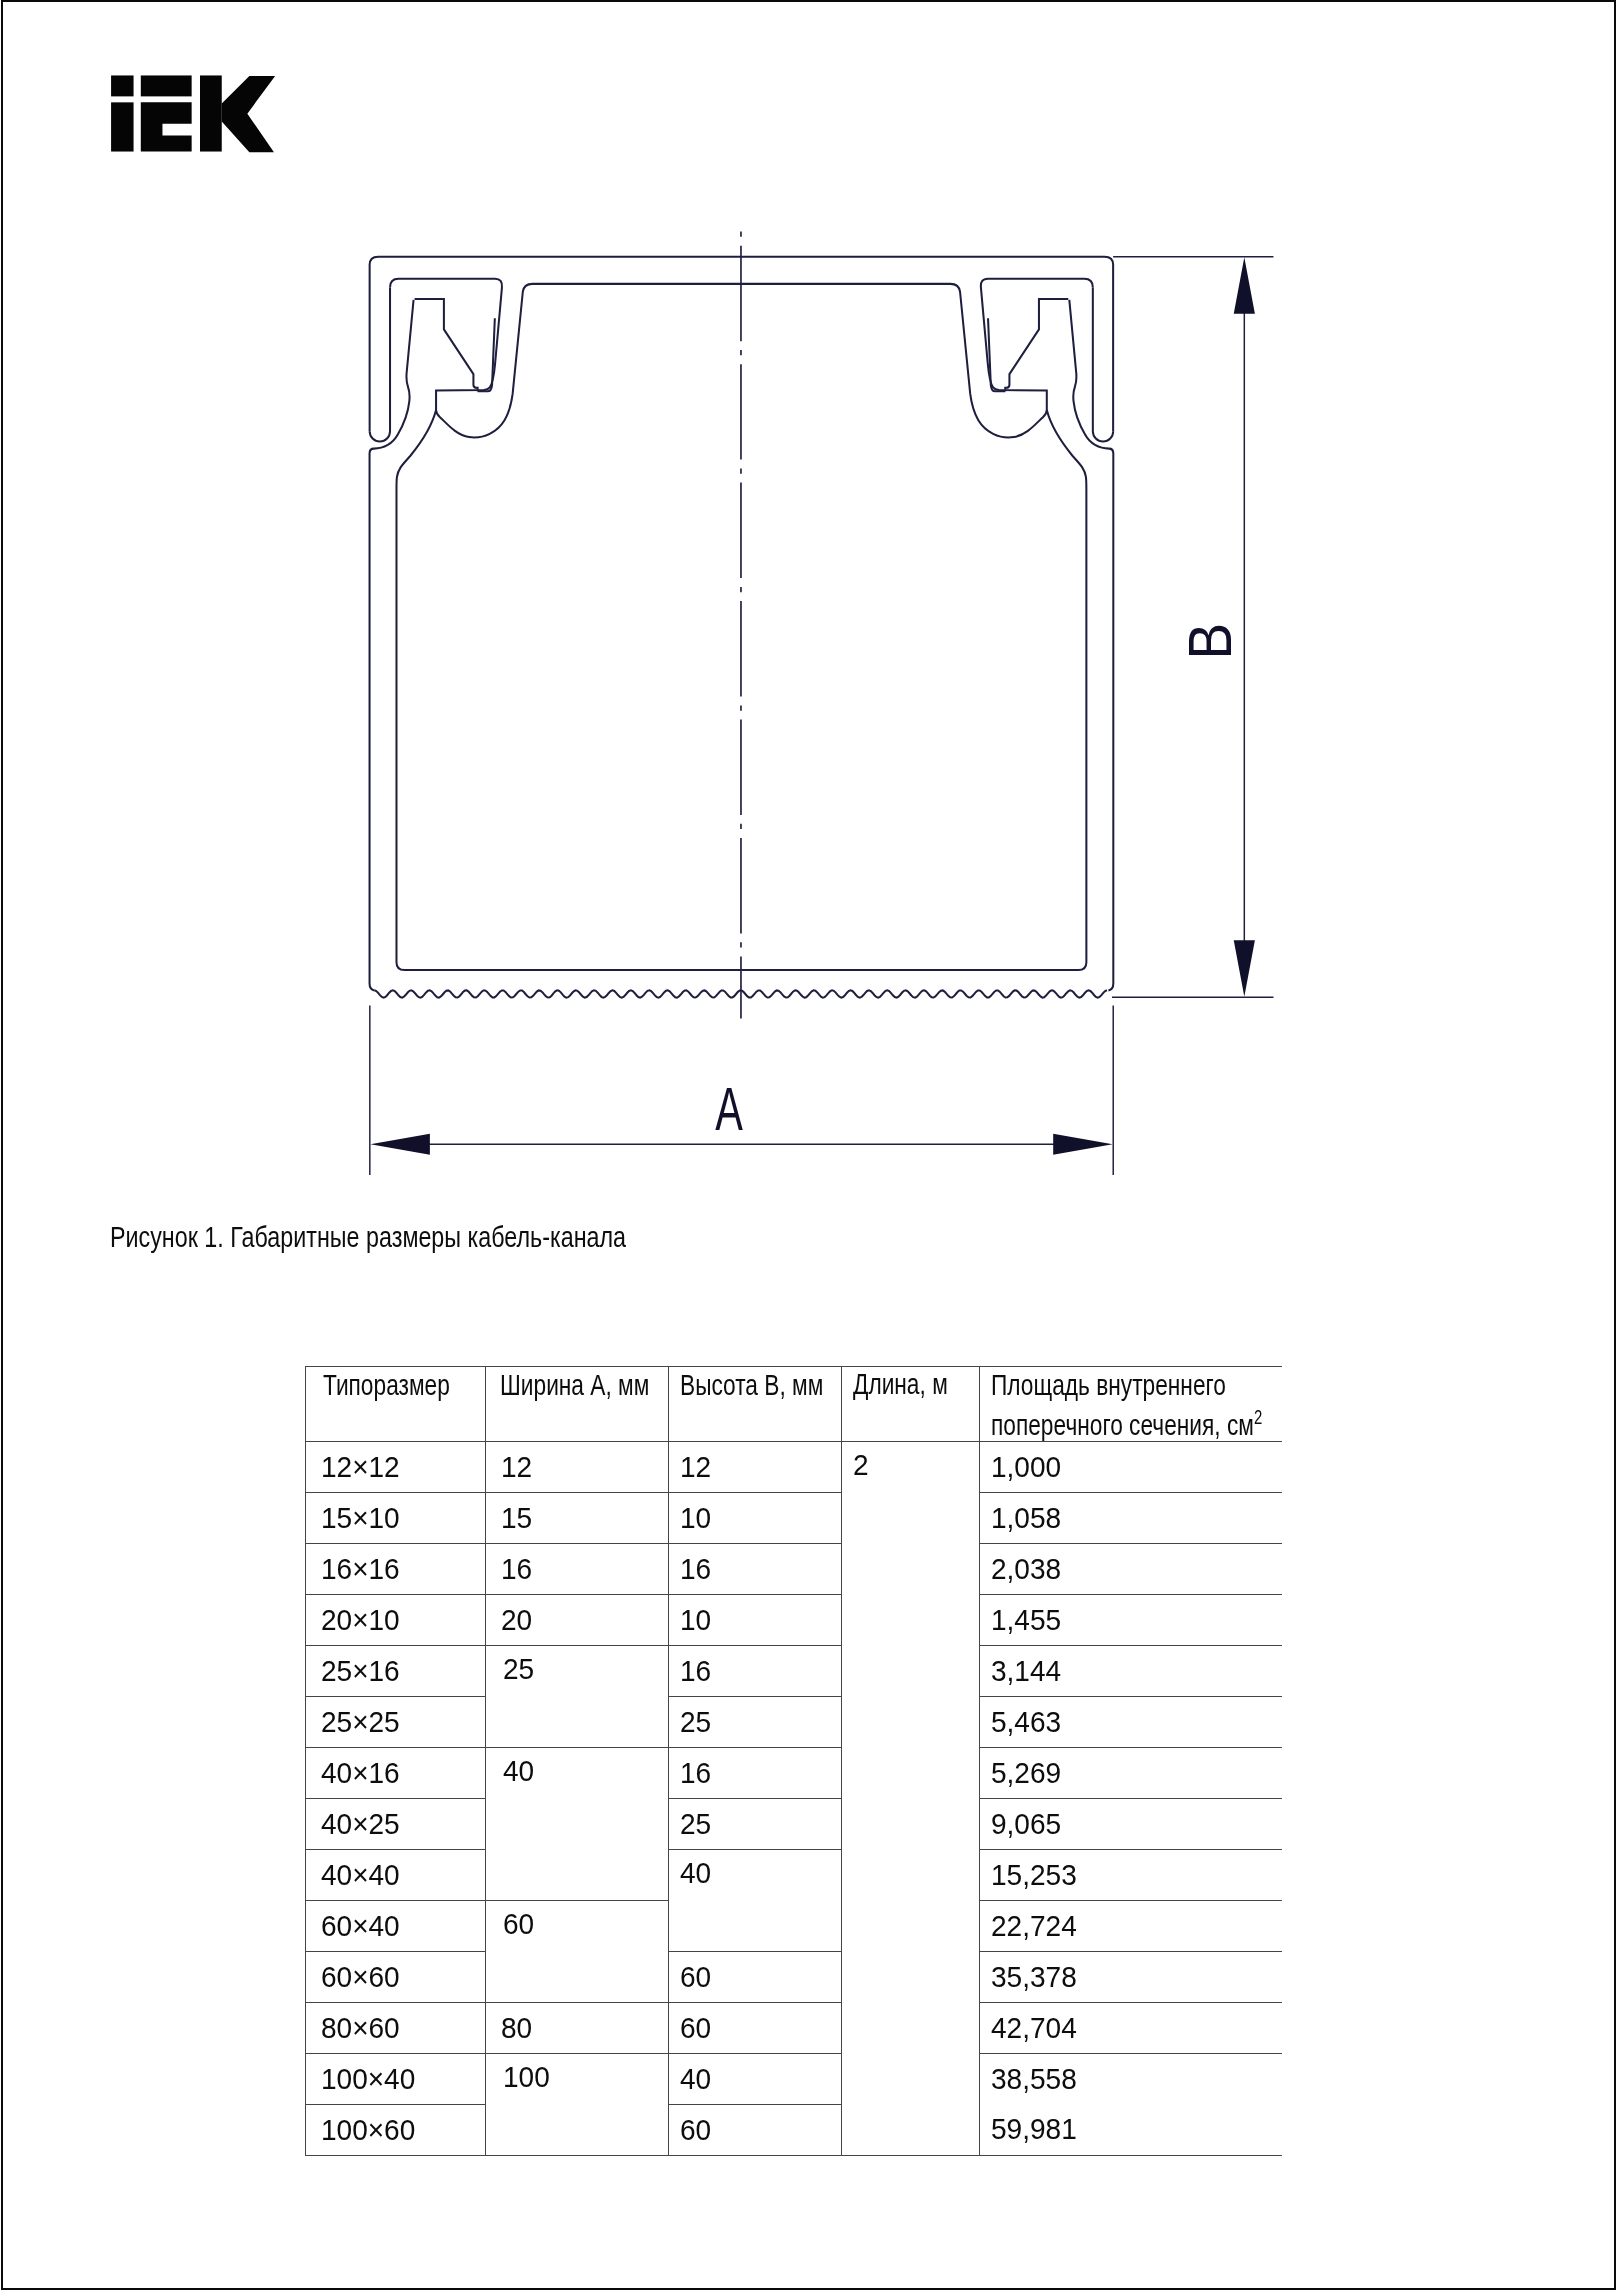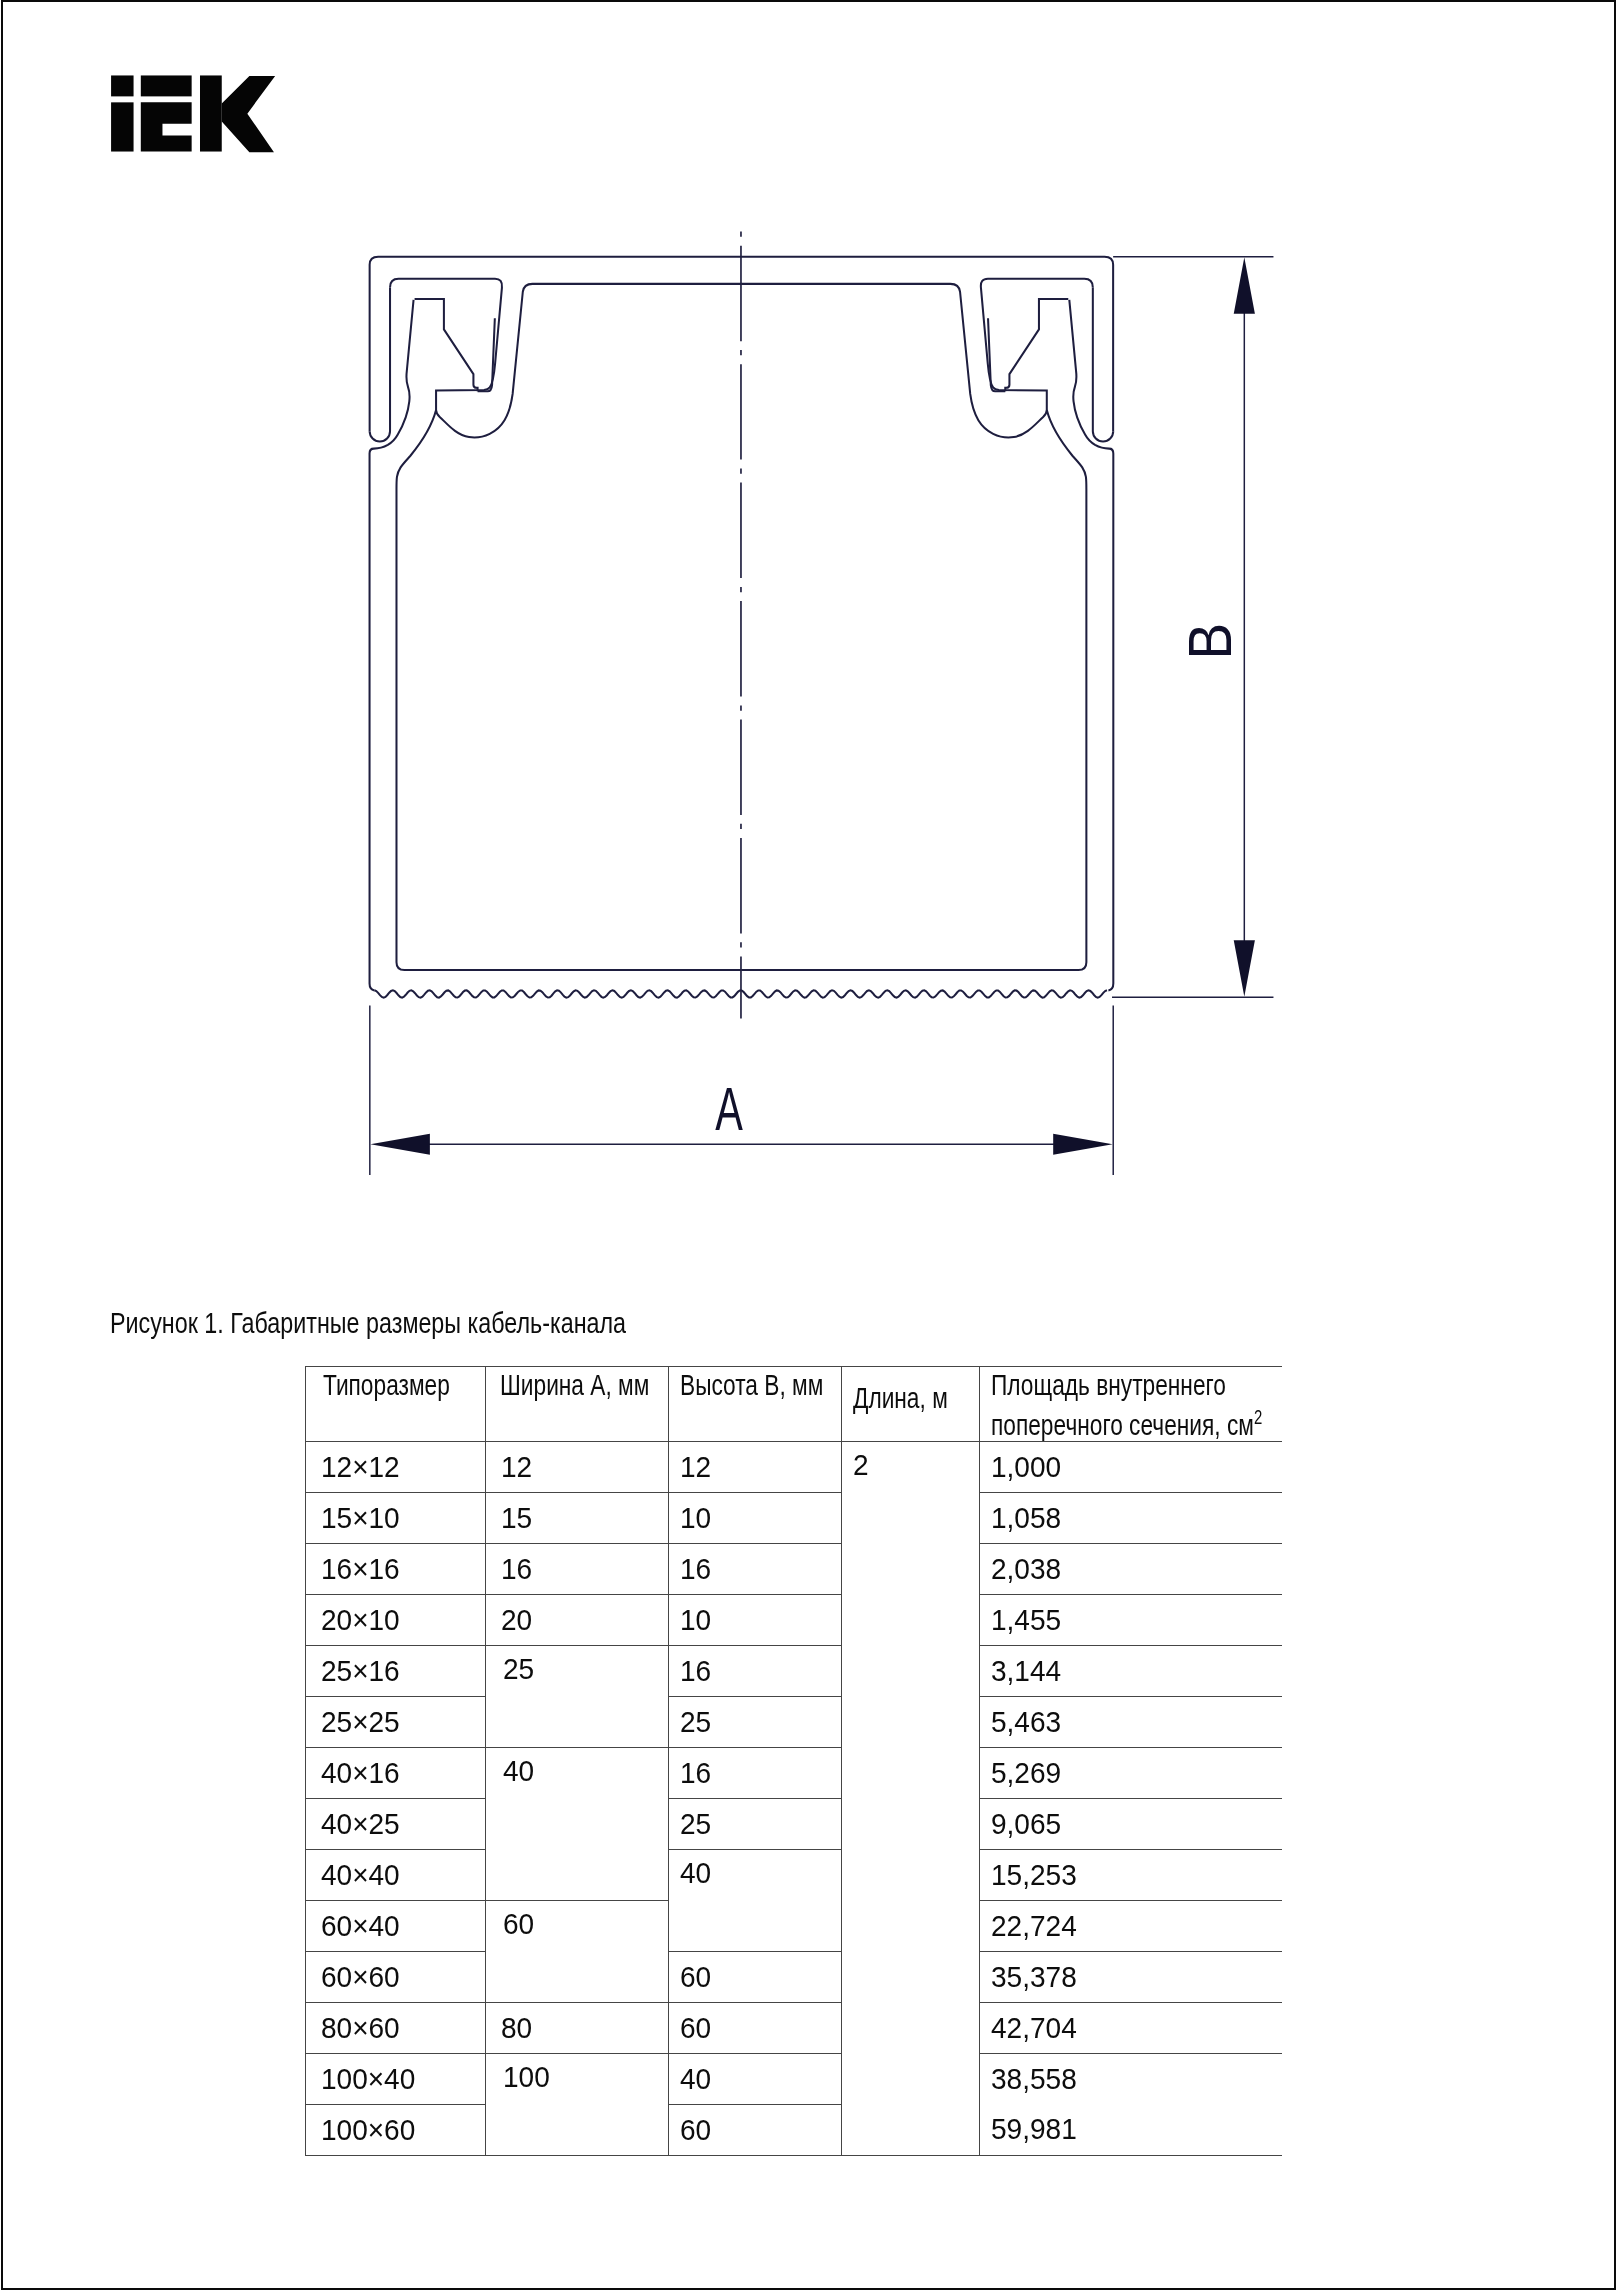--- a/index.html
+++ b/index.html
@@ -76,38 +76,38 @@
     <path d="M464,1240.3 L1142,1240.3"></path>
   </g>
   <g fill="#10102a" stroke="none">
     <path d="M401.1,1240.3 L465.6,1228.9 L465.6,1251.7 Z"></path>
     <path d="M1205.7,1240.3 L1141.2,1228.9 L1141.2,1251.7 Z"></path>
   </g>
 
   <text font-size="66" fill="#10102a" text-anchor="middle" transform="translate(789.8 1224.6) scale(0.68 1)">А</text>
 </svg>
 
-<div class="abs" style="left:110px;top:1306px;font-size:29.5px;color:#0d0d0d;"><span style="display:inline-block;transform:scaleX(0.79);transform-origin:0 50%;white-space:nowrap;">Рисунок 1. Габаритные размеры кабель-канала</span></div>
+<div class="abs" style="left:110px;top:1220px;font-size:29.5px;color:#0d0d0d;"><span style="display:inline-block;transform:scaleX(0.79);transform-origin:0 50%;white-space:nowrap;">Рисунок 1. Габаритные размеры кабель-канала</span></div>
 
 <div class="abs" style="left:305px;top:1366px;">
 <table class="t">
 <colgroup>
         <col style="width:180px">
         <col style="width:183px">
         <col style="width:173px">
         <col style="width:138px">
         <col style="width:302px">
       </colgroup>
 <tbody>
 
 <tr style="height:64px">
  <td class="bt bl" style="vertical-align:top;padding:0.9px 0 0 16.6px"><span class="cnd">Типоразмер</span></td>
  <td class="bt bl" style="vertical-align:top;padding:0.9px 0 0 14px"><span class="cnd">Ширина А, мм</span></td>
  <td class="bt bl" style="vertical-align:top;padding:0.9px 0 0 11px"><span class="cnd">Высота В, мм</span></td>
- <td class="bt bl" style="vertical-align:top;padding:14px 0 0 11px"><span class="cnd">Длина, м</span></td>
+ <td class="bt bl" style="vertical-align:top;padding:0 0 0 11px"><span class="cnd">Длина, м</span></td>
  <td class="bt bl" style="vertical-align:top;padding:0.9px 0 0 11px;line-height:33px"><span class="cnd">Площадь внутреннего</span><br><span class="cnd">поперечного сечения, см<sup style="font-size:19.4px">2</sup></span></td>
 </tr>
 
 <tr style="height:51px">
           <td class="bt bl" style="padding-left:14.8px"><span class="cnd2">12×12</span></td>
           <td class="bt bl" style="padding-left:14.8px"><span class="cnd2">12</span></td>
           <td class="bt bl" style="padding-left:11px"><span class="cnd2">12</span></td>
           <td class="bt bl bb" rowspan="14" style="vertical-align:top;padding:6.5px 0 0 11px"><span class="cnd2">2</span></td>
           <td class="bt bl" style="padding-left:11px"><span class="cnd2">1,000</span></td>
         </tr>

